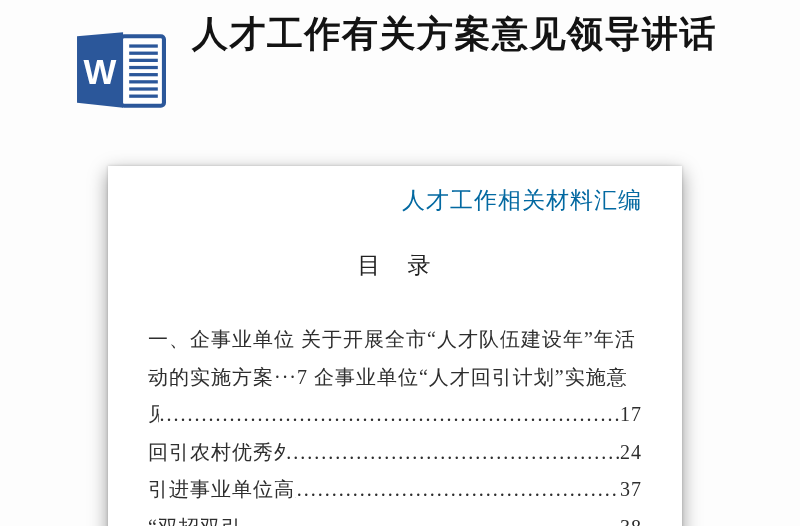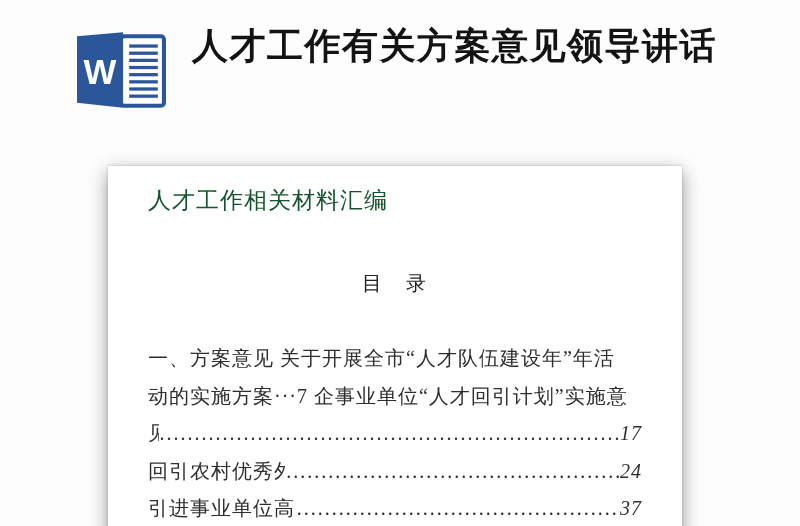--- a/index.html
+++ b/index.html
@@ -8,52 +8,51 @@
     overflow: hidden;
     background: #fdfdfd;
     font-family: "Liberation Serif", "DejaVu Serif", serif;
   }
   .screen { position: relative; width: 800px; height: 526px; }
 
   
   .header { position: absolute; left: 0; top: 0; width: 800px; height: 150px; }
   .word-icon { position: absolute; left: 76px; top: 31px; width: 90px; height: 80px; }
   .header-title {
-    position: absolute; left: 192px; top: 24px;
+    position: absolute; left: 192px; top: 12px;
     font-family: "Liberation Sans", "DejaVu Sans", sans-serif;
     font-weight: 700; font-size: 36px; line-height: 44px;
     color: #131313; letter-spacing: 1.5px;
     white-space: nowrap;
   }
 
   
   .page {
     position: absolute; left: 108px; top: 166px;
     width: 574px; height: 400px;
     background: #ffffff;
     box-shadow: 0 6px 18px rgba(0,0,0,0.40), 0 0 3px rgba(0,0,0,0.18);
     padding: 0 40px;
     color: #2e2e2e;
   }
   .doc-title {
     margin-top: 20px;
-    text-align: left;
+    text-align: right;
     font-size: 23px; line-height: 30px;
     letter-spacing: 1px;
-    color: #14532d;
+    color: #0369a1;
     white-space: nowrap;
   }
   .toc-heading {
-    margin-top: 56px;
+    margin-top: 37px;
     text-align: center;
-    font-size: 20px; line-height: 26px;
+    font-size: 23px; line-height: 26px;
     letter-spacing: 2px;
     color: #222;
     white-space: nowrap;
-    font-family: Liberation Mono, monospace;
   }
   .toc { margin-top: 42px; font-size: 20px; color: #2e2e2e; }
   .toc-line {
     display: flex;
     align-items: baseline;
     height: 37.5px;
     line-height: 37.5px;
     letter-spacing: 1px;
     overflow: hidden;
   }
@@ -63,21 +62,21 @@
     flex: 1 1 auto;
     overflow: hidden;
     white-space: nowrap;
     min-width: 12px;
     letter-spacing: 2px;
     margin: 0 1px;
   }
   .leader::before {
     content: "...................................................................................................................................";
   }
-  .toc-page { white-space: nowrap; flex: 0 0 auto; font-style: italic; }
+  .toc-page { white-space: nowrap; flex: 0 0 auto; }
 </style>
 </head>
 <body>
 
 <div class="screen">
 
   <div class="header">
     <svg class="word-icon" viewBox="0 0 88 78" aria-hidden="true">
       <rect x="44" y="5" width="42" height="68" rx="3" fill="#ffffff" stroke="#2b579a" stroke-width="4"></rect>
       <g fill="#2b579a">
@@ -97,21 +96,21 @@
       <div>人才工作有关方案意见领导讲话</div>
     </div>
   </div>
 
   <div class="page">
     <div class="doc-title">人才工作相关材料汇编</div>
     <div class="toc-heading">目　录</div>
 
     <div class="toc">
       <div class="toc-line full">
-        <span class="toc-text">一、方案意见 关于开展全市“人才队伍建设年”年活</span>
+        <span class="toc-text">一、企事业单位 关于开展全市“人才队伍建设年”年活</span>
       </div>
       <div class="toc-line full">
         <span class="toc-text">动的实施方案···7 企事业单位“人才回引计划”实施意</span>
       </div>
       <div class="toc-line">
         <span class="toc-text">见</span>
         <span class="leader"></span>
         <span class="toc-page">17</span>
       </div>
       <div class="toc-line">

